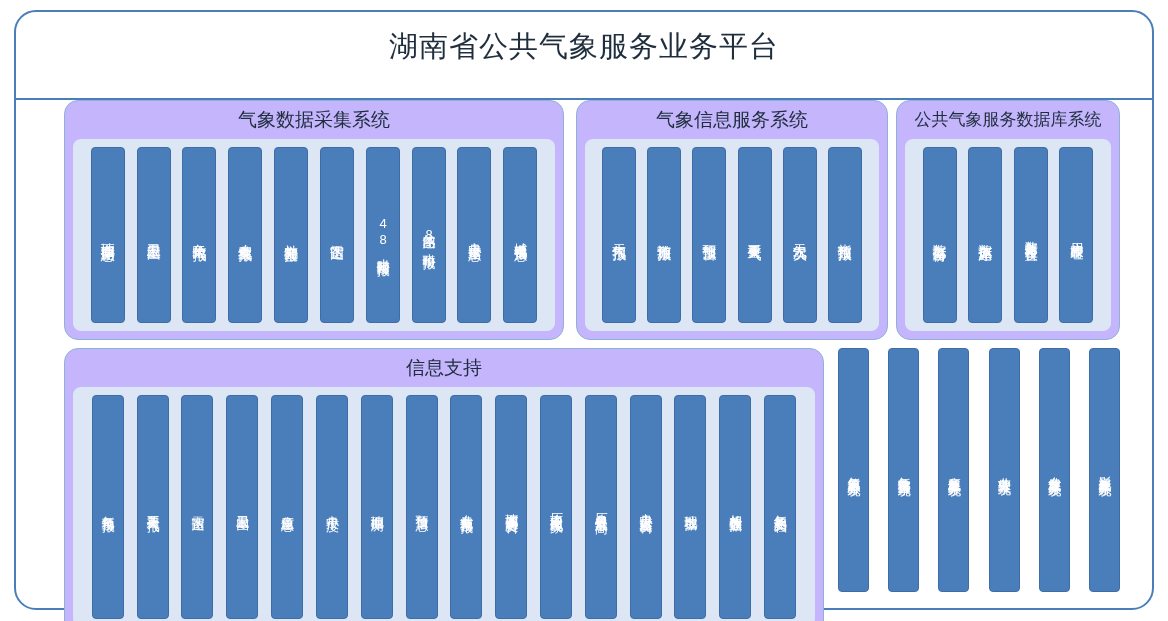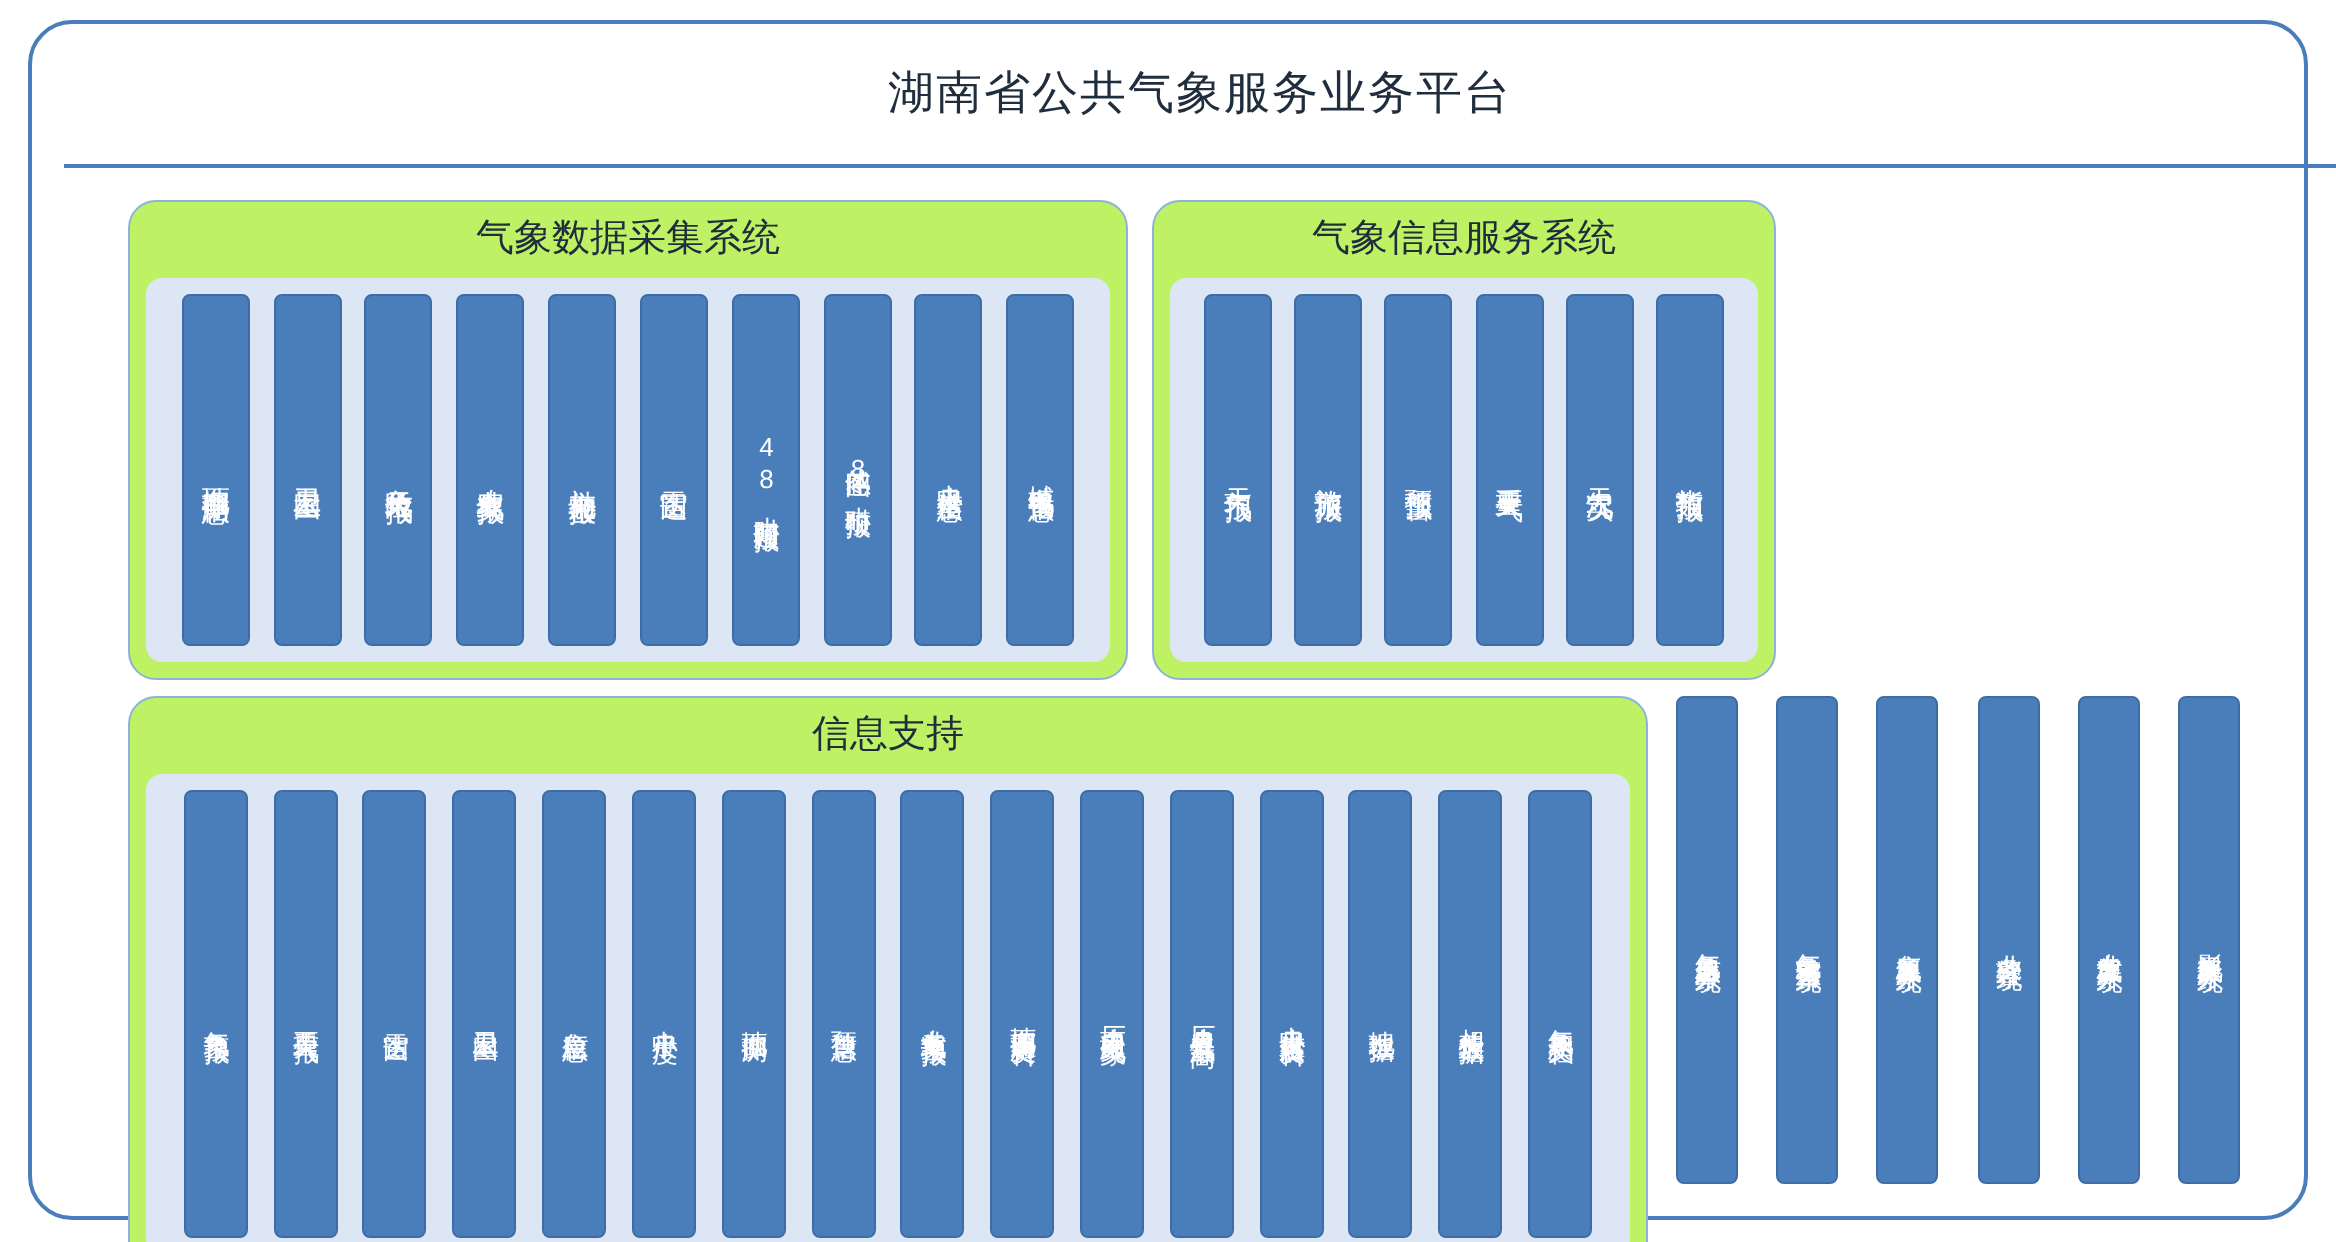--- a/index.html
+++ b/index.html
@@ -22,40 +22,40 @@
     width: 1140px;
     height: 600px;
     box-sizing: border-box;
     border: 2px solid #4a7ebb;
     border-radius: 22px;
     background: #ffffff;
   }
 
   .platform-title {
     position: absolute;
-    left: 16px;
+    left: 0;
     top: 0;
     width: 100%;
-    height: 72px;
+    height: 88px;
     line-height: 68px;
     text-align: center;
-    font-size: 23px;
+    font-size: 29px;
     color: #1f2d3d;
     border-bottom: 2px solid #4a7ebb;
     box-sizing: border-box;
     letter-spacing: 1px;
   }
 
   
   .group {
     position: absolute;
     box-sizing: border-box;
     border: 1.5px solid #8fb2d9;
     border-radius: 14px;
-    background: #bef264;
+    background: #c4b5fd;
   }
   .group-title {
     position: absolute;
     left: 0;
     top: 0;
     width: 100%;
     height: 38px;
     line-height: 38px;
     text-align: center;
     font-size: 19px;
@@ -151,20 +151,31 @@
         <div class="chip" style="flex:0 0 34px;">天气预报</div>
         <div class="chip" style="flex:0 0 34px;">旅游预报</div>
         <div class="chip" style="flex:0 0 34px;">预报预警</div>
         <div class="chip" style="flex:0 0 34px;">重要天气</div>
         <div class="chip" style="flex:0 0 34px;">天气实况</div>
         <div class="chip" style="flex:0 0 34px;">指数预报</div>
       </div>
     </div>
   </div>
 
+  <div class="group" style="left:880px; top:88px; width:224px; height:240px;">
+    <div class="group-title" style="font-size:17px;">公共气象服务数据库系统</div>
+    <div class="group-inner">
+      <div class="chips">
+        <div class="chip" style="flex:0 0 34px;">数据库备份</div>
+        <div class="chip" style="flex:0 0 34px;">数据库还原</div>
+        <div class="chip narrow" style="flex:0 0 34px;">数据分布路径设置</div>
+        <div class="chip narrow" style="flex:0 0 34px;">用户权限管理</div>
+      </div>
+    </div>
+  </div>
 
   <div class="group" style="left:48px; top:336px; width:760px; height:288px;">
     <div class="group-title">信息支持</div>
     <div class="group-inner">
       <div class="chips">
         <div class="chip narrow" style="flex:0 0 32px;">气象台预报</div>
         <div class="chip narrow" style="flex:0 0 32px;">重要天气报</div>
         <div class="chip narrow" style="flex:0 0 32px;">雷达图</div>
         <div class="chip narrow" style="flex:0 0 32px;">卫星云图</div>
         <div class="chip narrow" style="flex:0 0 32px;">应急信息</div>

